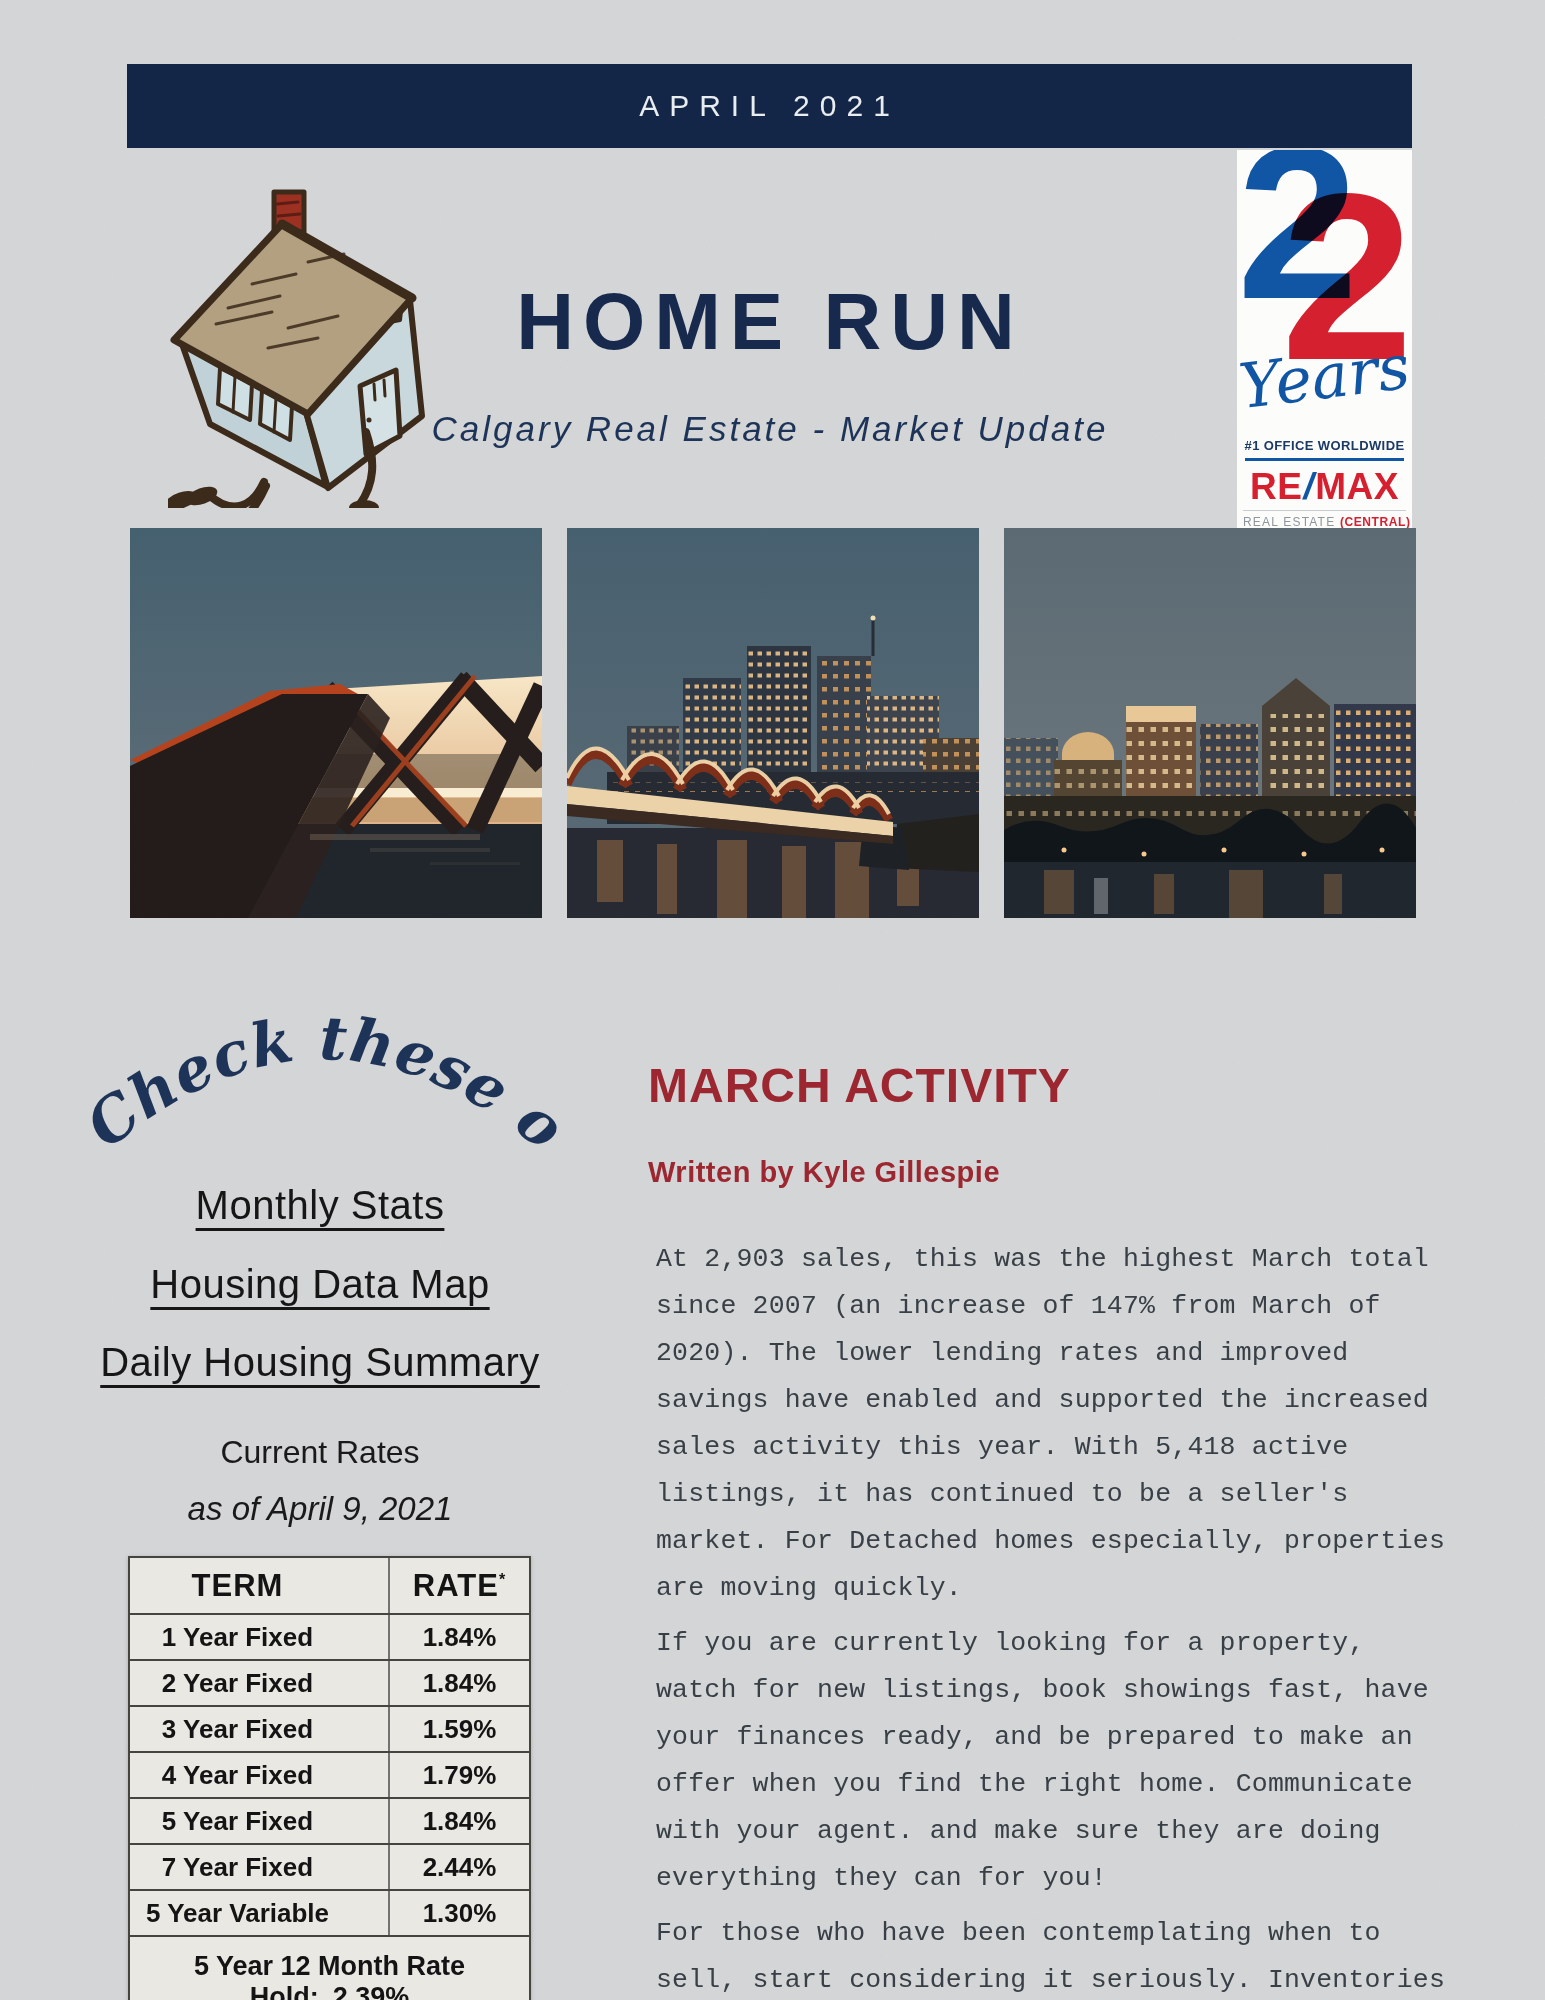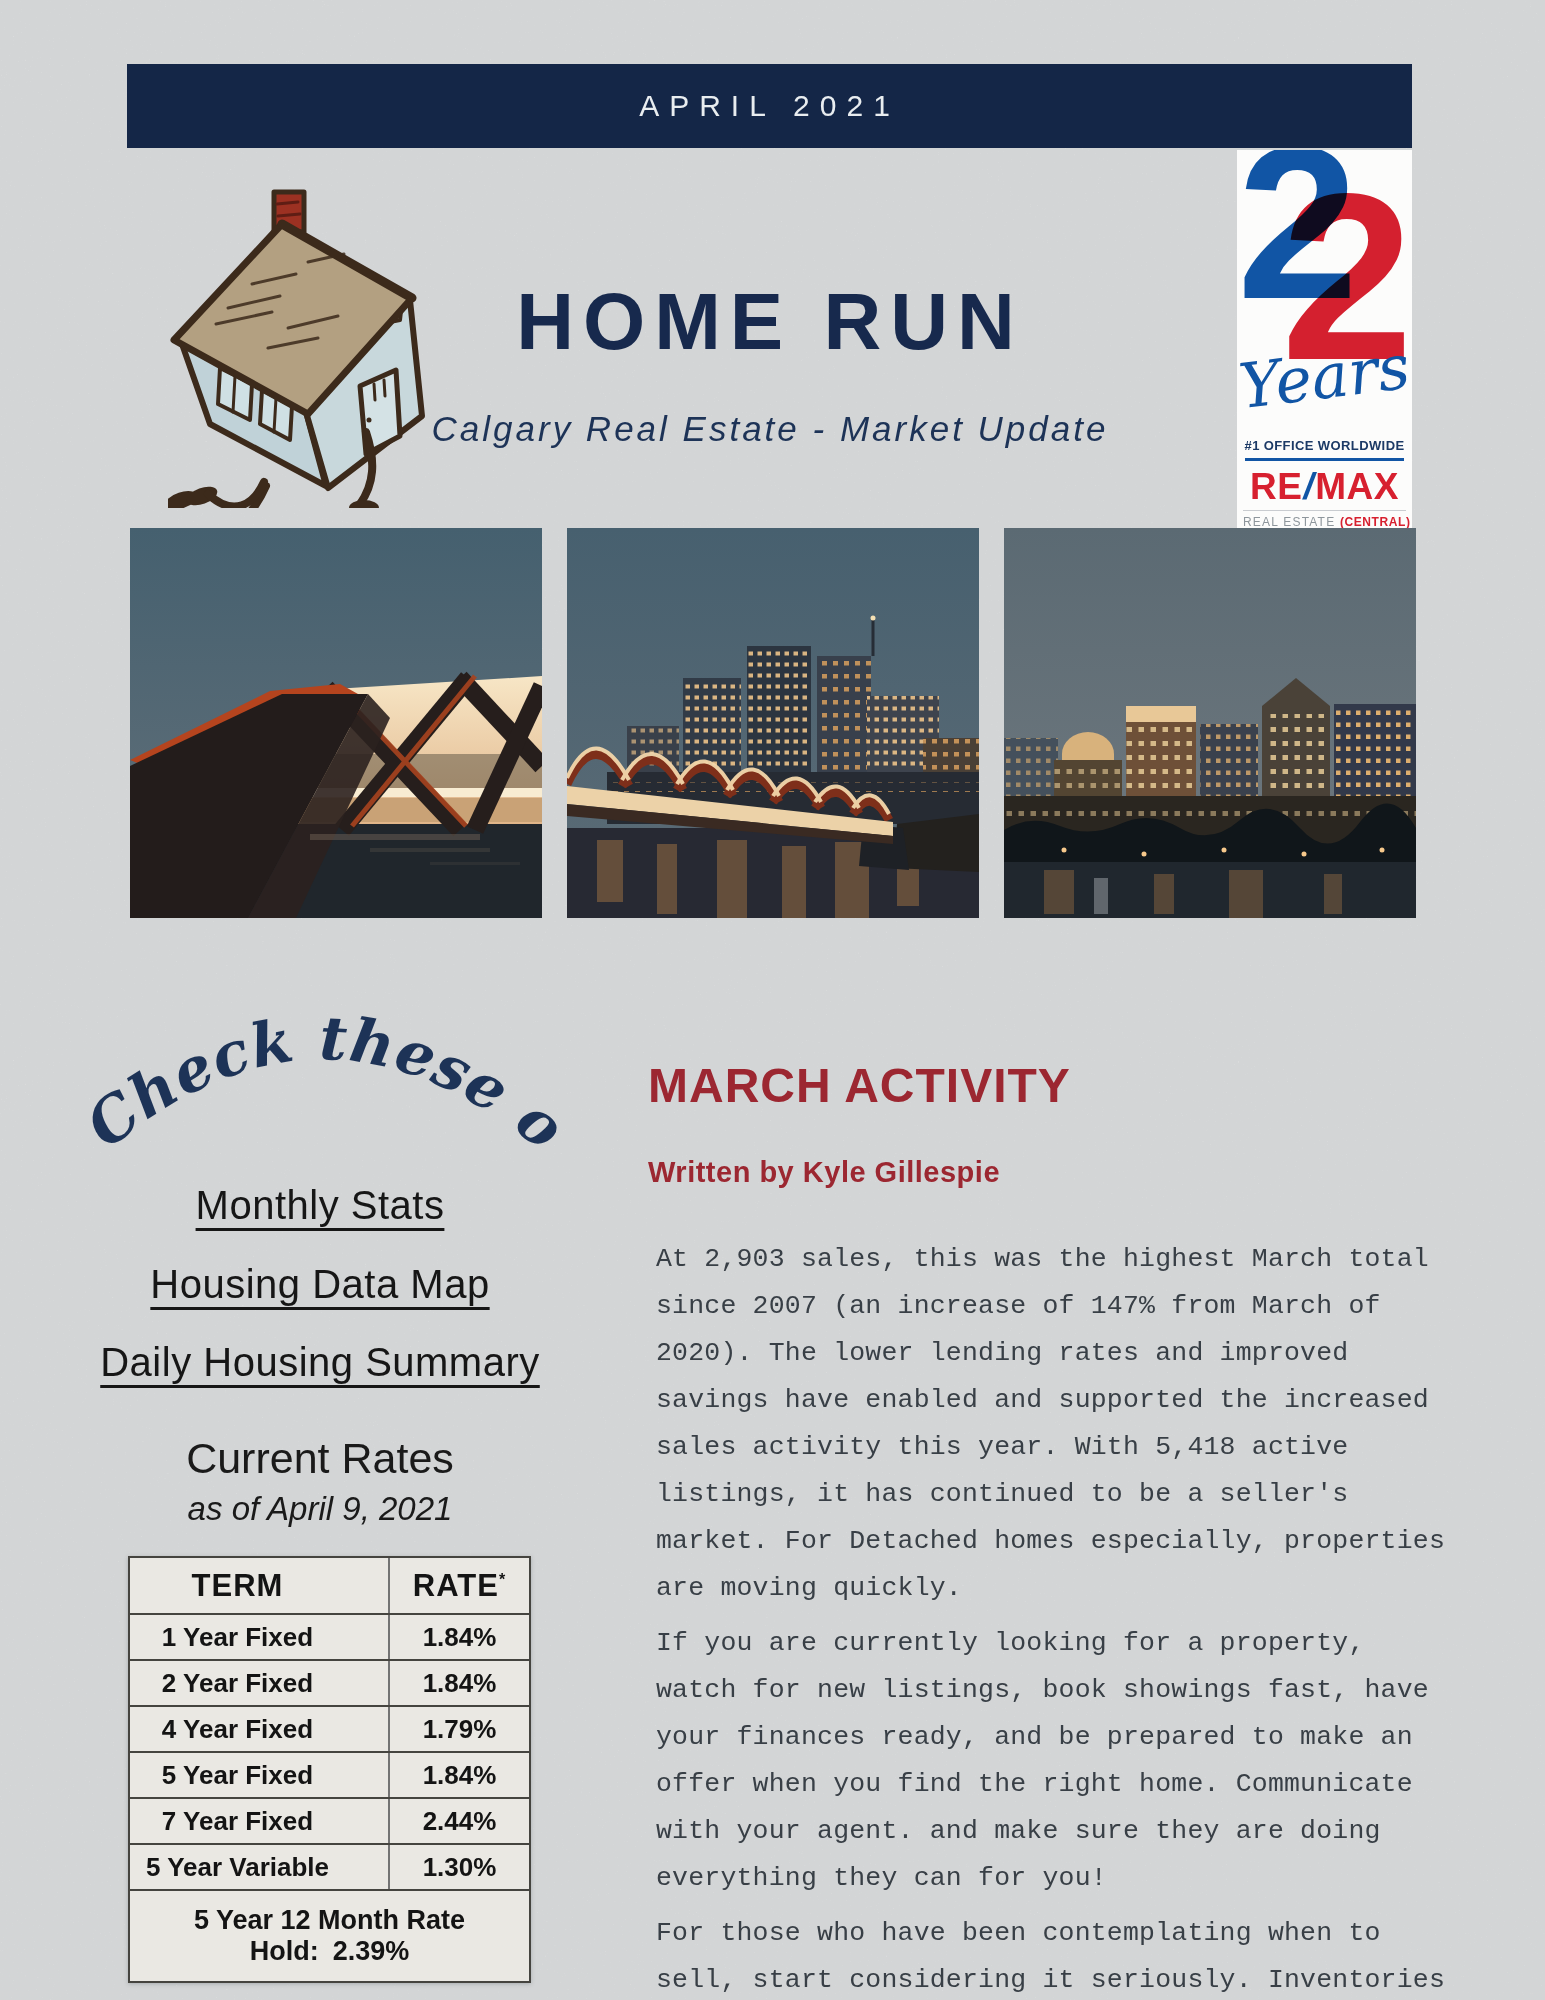--- a/index.html
+++ b/index.html
@@ -59,21 +59,21 @@
   .script-arc text{
     font-family:"DejaVu Serif",serif;font-style:italic;font-weight:bold;
     font-size:60px;fill:#1d3357;letter-spacing:1px;
   }
   .quick-link{
     position:absolute;left:75px;width:490px;text-align:center;display:block;
     font-size:40px;color:#161616;letter-spacing:.5px;
     text-decoration:underline;text-decoration-thickness:2.5px;text-underline-offset:9px;
     cursor:pointer;
   }
-  .rates-title{position:absolute;left:75px;top:1434px;width:490px;text-align:center;font-size:43px;color:#1a1a1a;}
+  .rates-title{position:absolute;left:75px;top:1434px;width:490px;text-align:center;font-size:32px;color:#1a1a1a;}
   .rates-subtitle{position:absolute;left:75px;top:1490px;width:490px;text-align:center;font-size:33px;font-style:italic;color:#1a1a1a;}
 
   
   .rate-table{
     position:absolute;left:128px;top:1556px;width:399px;
     background:#eae8e3;border:2px solid #45443f;color:#141414;
     box-shadow:0 1px 4px rgba(40,50,60,.25);
   }
   .rt-row{display:grid;grid-template-columns:215px 1fr;border-top:2px solid #45443f;gap:43px;}
   .rt-row.rt-head{border-top:none;}
@@ -355,20 +355,24 @@
     </div>
     <div class="rt-row">
       <div class="rt-cell">1 Year Fixed</div>
       <div class="rt-cell">1.84%</div>
     </div>
     <div class="rt-row">
       <div class="rt-cell">2 Year Fixed</div>
       <div class="rt-cell">1.84%</div>
     </div>
     <div class="rt-row">
+      <div class="rt-cell">3 Year Fixed</div>
+      <div class="rt-cell">1.59%</div>
+    </div>
+    <div class="rt-row">
       <div class="rt-cell">4 Year Fixed</div>
       <div class="rt-cell">1.79%</div>
     </div>
     <div class="rt-row">
       <div class="rt-cell">5 Year Fixed</div>
       <div class="rt-cell">1.84%</div>
     </div>
     <div class="rt-row">
       <div class="rt-cell">7 Year Fixed</div>
       <div class="rt-cell">2.44%</div>

